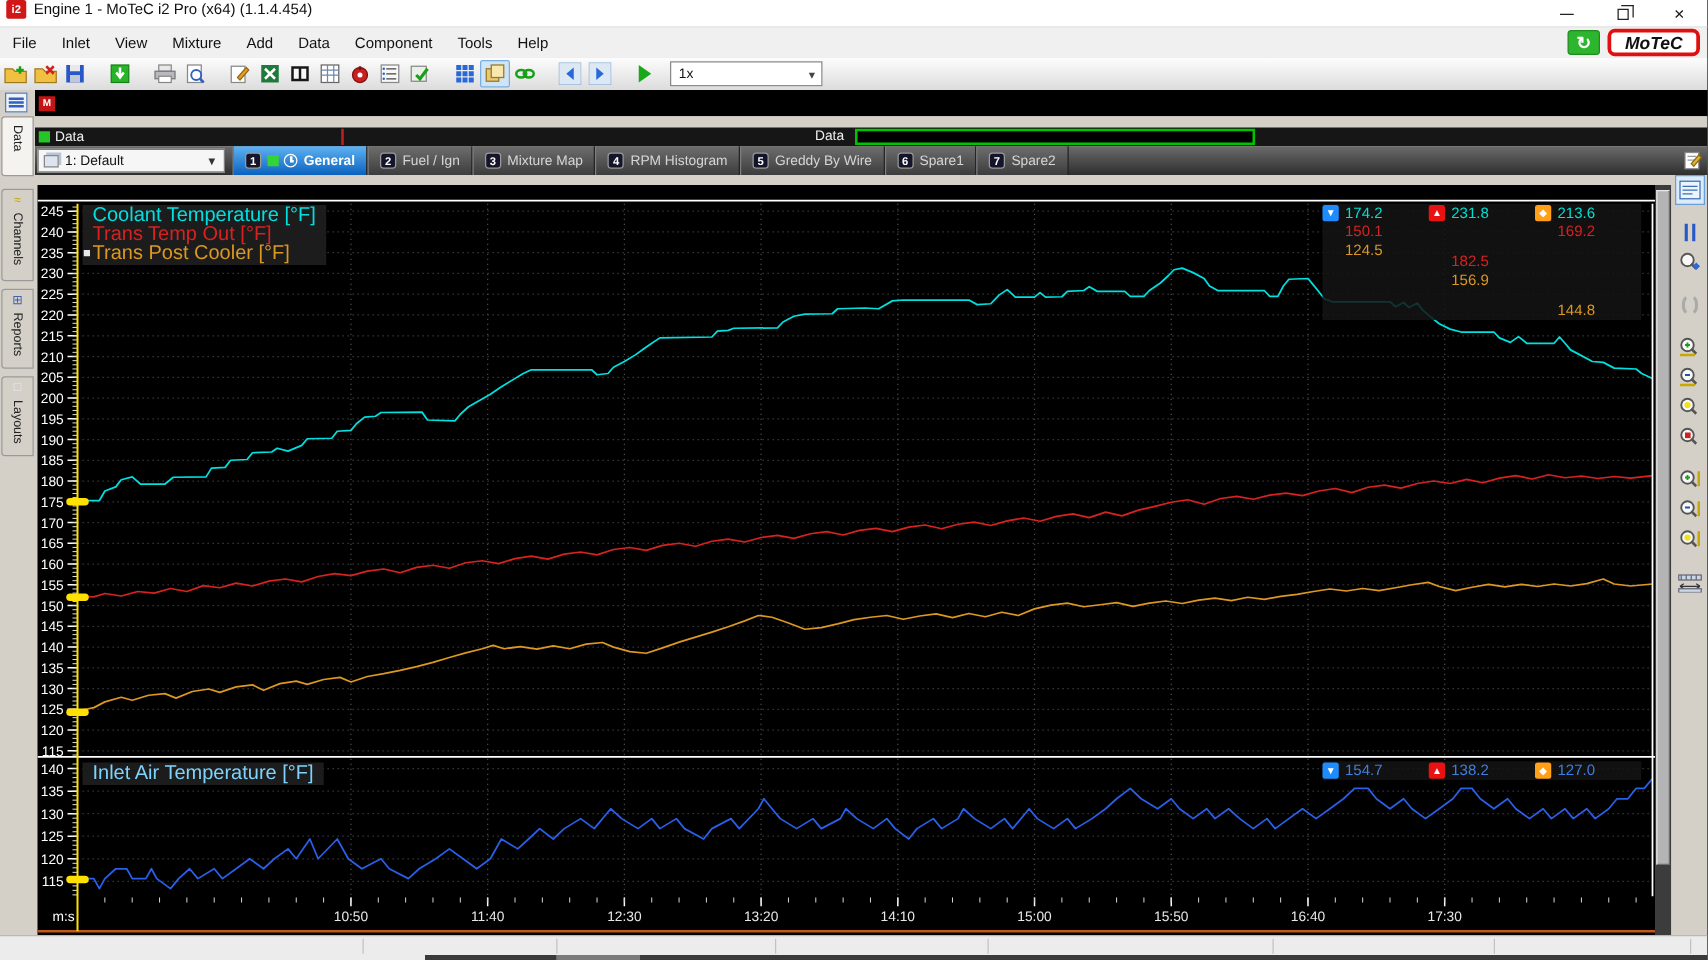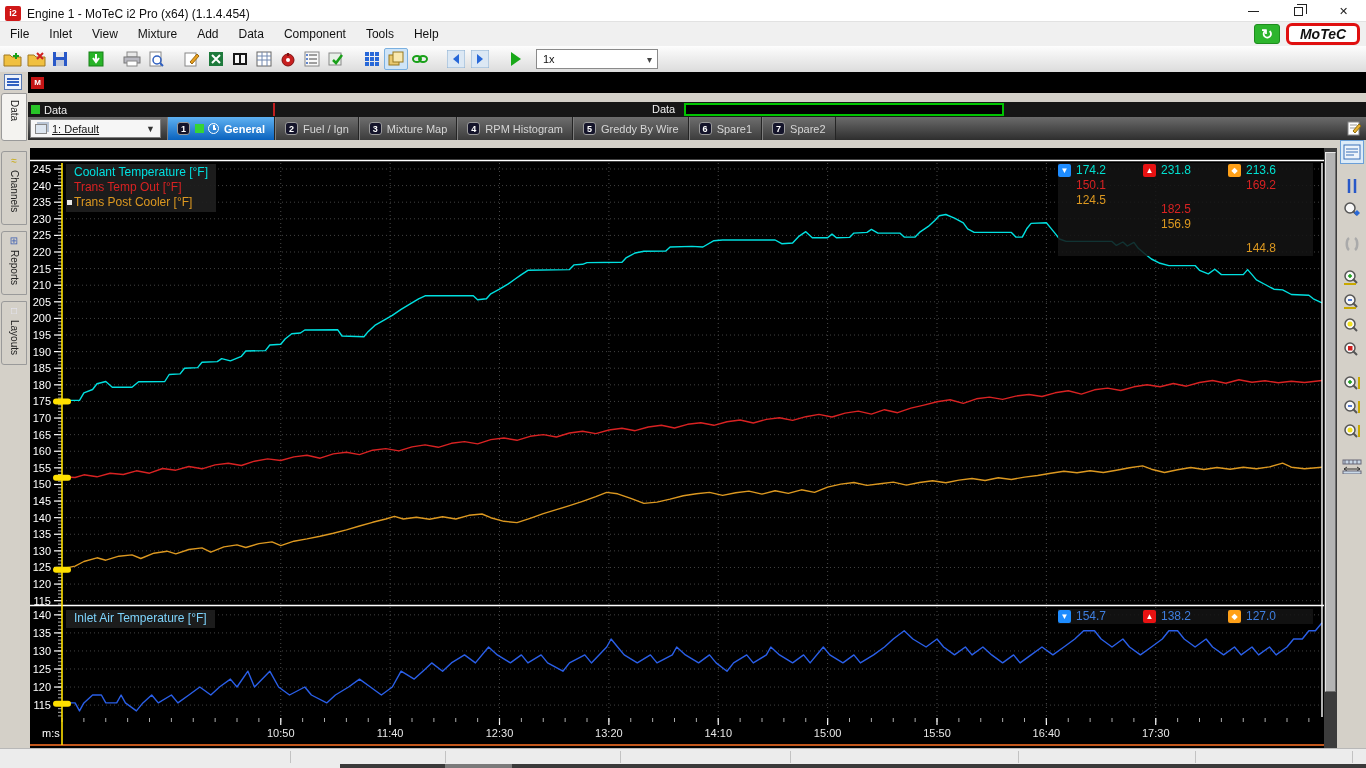--- a/index.html
+++ b/index.html
@@ -3,21 +3,21 @@
 <meta charset="utf-8">
 <style>
   * { margin:0; padding:0; box-sizing:border-box; }
   html,body { width:1366px; height:768px; overflow:hidden; background:#000;
               font-family:"Liberation Sans", sans-serif; }
   #app { position:relative; width:1366px; height:768px; background:#d4d0c8; }
   .abs { position:absolute; }
 
   
   #titlebar { left:0; top:0; width:1366px; height:22px; background:#ffffff;
-              display:flex; align-items:flex-end; border-bottom:1px solid #e2e2e2; }
+              display:flex; align-items:flex-start; border-bottom:1px solid #e2e2e2; }
   #app-icon { width:16px; height:15px; margin:0 6px 0 5px; background:#d01818; color:#fff;
               font-size:9px; font-weight:bold; text-align:center; line-height:15px; border-radius:2px; }
   #title-text { font-size:12px; color:#111; }
   .wincontrols { position:absolute; right:0; top:0; height:22px; display:flex; }
   .winbtn { width:45px; height:22px; display:flex; align-items:center; justify-content:center;
             font-size:11px; color:#222; cursor:default; }
   .minglyph { width:11px; height:1px; background:#222; display:inline-block; }
   .restglyph { width:9px; height:9px; border:1px solid #222; position:relative; }
   .restglyph:before { content:""; position:absolute; left:2px; top:-4px; width:9px; height:9px;
                       border:1px solid #222; border-bottom:none; border-left:none; }
@@ -61,23 +61,23 @@
   #lapbar { position:absolute; left:0; top:9px; width:1338px; height:15px; background:#161616;
             display:flex; align-items:center; }
   #lapbar .gsq { width:9px; height:9px; background:#27c427; margin:0 4px 0 3px; }
   #lapbar .lab { color:#f0f0f0; font-size:11px; }
   #lap-tick { position:absolute; left:245px; top:1px; width:2px; height:13px; background:#c22020; }
   #lap-label-right { position:absolute; left:624px; top:1px; color:#f0f0f0; font-size:11px; }
   #lap-range-box { position:absolute; left:656px; top:1px; width:320px; height:13px;
                    background:#000; border:2px solid #00c400; }
   #tabrow { position:absolute; left:0; top:24px; width:1338px; height:23px;
             background:linear-gradient(#6b6b6b,#2e2e2e); display:flex; align-items:center; }
-  #wb-combo { width:131px; height:19px; background:#f6f6f6; border:1px solid #808080;
+  #wb-combo { width:150px; height:19px; background:#f6f6f6; border:1px solid #808080;
               margin-left:2px; display:flex; align-items:center; font-size:11px; color:#111;
-              position:relative; padding-left:4px;text-decoration:underline; }
+              position:relative; padding-left:4px; }
   #wb-combo .wbicon { width:12px; height:10px; border:1px solid #888; background:#dde6f0;
                       margin-right:5px; box-shadow:2px -2px 0 #b8c4d4; }
   #wb-combo .chev { position:absolute; right:5px; color:#333; font-size:9px; }
   #ws-tabs { display:flex; height:23px; margin-left:6px; }
   .ws-tab { display:flex; align-items:center; padding:0 9px; font-size:11px; color:#d6d6d6;
             background:linear-gradient(#6e6e6e,#3c3c3c); border-right:1px solid #242424;
             border-left:1px solid #7e7e7e; white-space:nowrap; }
   .ws-tab .num { width:13px; height:13px; background:#14142a; border:1px solid #9a9a9a;
                  border-radius:3px; color:#fff; font-size:9px; font-weight:bold; text-align:center;
                  line-height:12px; margin-right:5px; }
@@ -98,21 +98,21 @@
           padding-top:4px; }
   .vtab.active { background:#f4f3f0; }
   .vtab .vlabel { writing-mode:vertical-rl; font-size:10px; color:#222; margin-top:2px; }
   .vtab .vicon { font-size:10px; height:12px; line-height:10px; }
 
   
   #chartpanel { left:30px; top:148px; width:1294px; height:600px; background:#000; }
   #chart-svg { position:absolute; left:0; top:0; }
   svg text { font-family:"Liberation Sans", sans-serif; }
   .legend { position:absolute; background:rgba(30,30,30,0.92); padding:1px 8px 2px 8px; }
-  .legend .lrow { font-size:12px; line-height:15px; white-space:nowrap; position:relative; }
+  .legend .lrow { font-size:16px; line-height:15px; white-space:nowrap; position:relative; }
   .legend .bullet { position:absolute; left:-7px; top:5px; width:5px; height:5px; background:#e8e8e8; }
   #legend1 { left:36px; top:16px; }
   #legend2 { left:36px; top:462px; }
   .stats { position:absolute; display:grid; grid-template-columns:85px 85px 85px;
            background:rgba(20,20,20,0.85); }
   #stats1 { left:1028px; top:15px; }
   #stats2 { left:1028px; top:461px; }
   .scol { display:flex; flex-direction:column; }
   .srow { font-size:12px; line-height:15px; display:flex; align-items:center; }
   .srow .pad { width:18px; }

